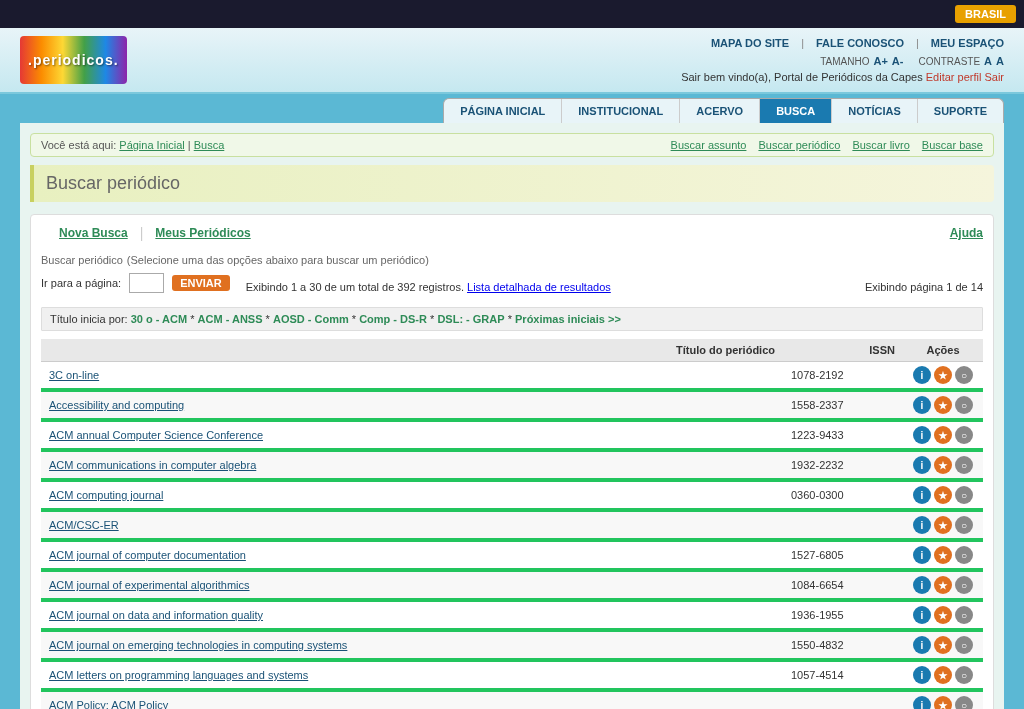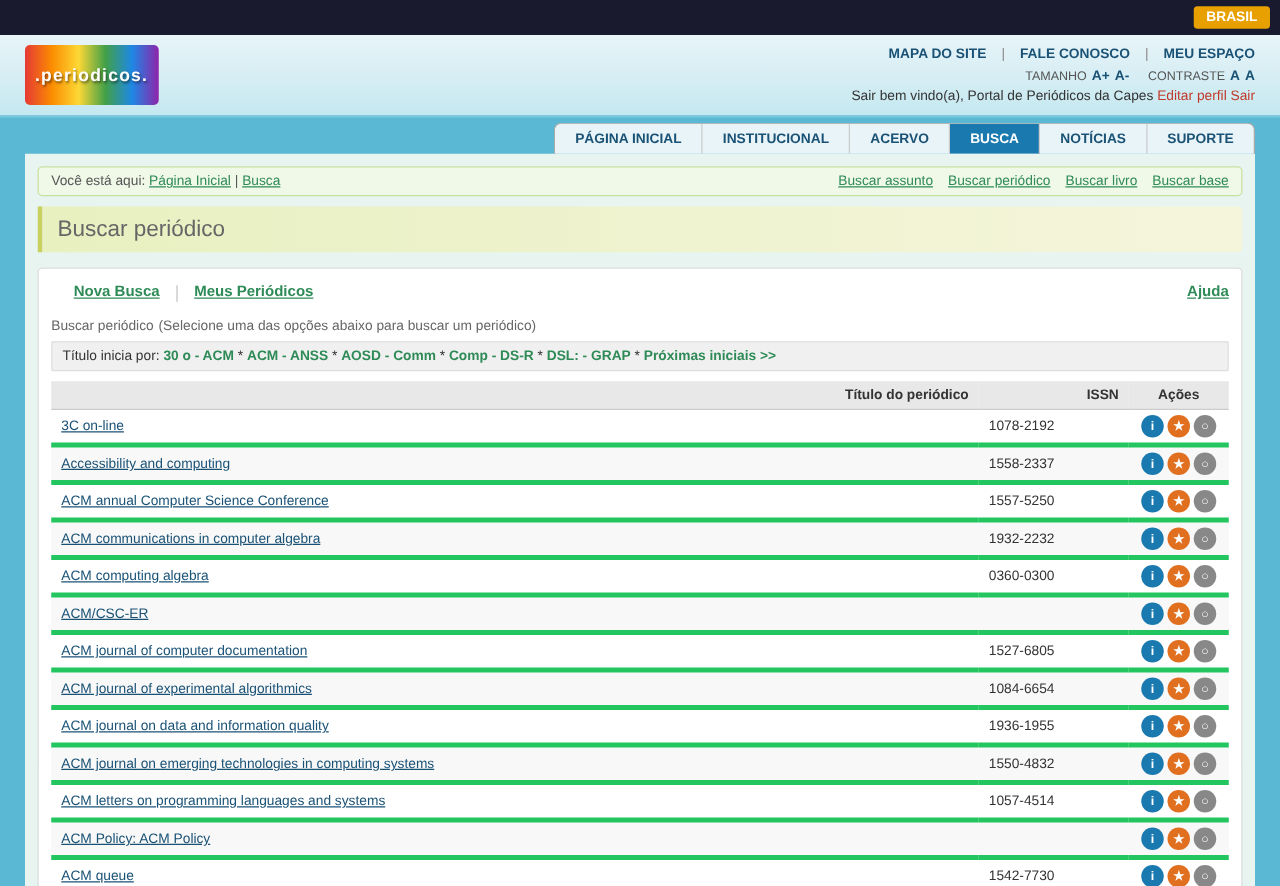--- a/index.html
+++ b/index.html
@@ -171,20 +171,32 @@
         <a href="#">Meus Periódicos</a>
       </div>
       <a href="#" class="ajuda-link">Ajuda</a>
     </div>
 
     <div class="search-title">
       <span>Buscar periódico</span>
       <span>(Selecione uma das opções abaixo para buscar um periódico)</span>
     </div>
 
+    <div style="display:flex; justify-content:space-between; align-items:center; margin: 6px 0;">
+      <div class="pagination-bar">
+        <label>Ir para a página:</label>
+        <input type="text" class="page-input" value="" style="">
+        <button class="enviar-btn">ENVIAR</button>
+      </div>
+      <div style="font-size:11px; color:#333; margin-left: 16px;">
+        <span>Exibindo 1 a 30 de um total de 392 registros.</span>
+        <a href="#">Lista detalhada de resultados</a>
+      </div>
+      <div class="page-right">Exibindo página 1 de 14</div>
+    </div>
 
     <div class="alpha-filter">
       <span>Título inicia por:</span>
       <a href="#">30 o - ACM</a>
       <span> * </span>
       <a href="#">ACM - ANSS</a>
       <span> * </span>
       <a href="#">AOSD - Comm</a>
       <span> * </span>
       <a href="#">Comp - DS-R</a>
@@ -220,42 +232,42 @@
             <td>
               <div class="acoes-cell">
     <span class="action-icon info">i</span>
     <span class="action-icon fav">★</span>
     <span class="action-icon del">○</span>
   </div>
             </td>
           </tr>
           <tr>
             <td><a href="#">ACM annual Computer Science Conference</a></td>
-            <td class="issn-val">1557-5250</td>
+            <td class="issn-val">1223-9433</td>
             <td>
               <div class="acoes-cell">
     <span class="action-icon info">i</span>
     <span class="action-icon fav">★</span>
     <span class="action-icon del">○</span>
   </div>
             </td>
           </tr>
           <tr>
             <td><a href="#">ACM communications in computer algebra</a></td>
             <td class="issn-val">1932-2232</td>
             <td>
               <div class="acoes-cell">
     <span class="action-icon info">i</span>
     <span class="action-icon fav">★</span>
     <span class="action-icon del">○</span>
   </div>
             </td>
           </tr>
           <tr>
-            <td><a href="#">ACM computing algebra</a></td>
+            <td><a href="#">ACM computing journal</a></td>
             <td class="issn-val">0360-0300</td>
             <td>
               <div class="acoes-cell">
     <span class="action-icon info">i</span>
     <span class="action-icon fav">★</span>
     <span class="action-icon del">○</span>
   </div>
             </td>
           </tr>
           <tr>

